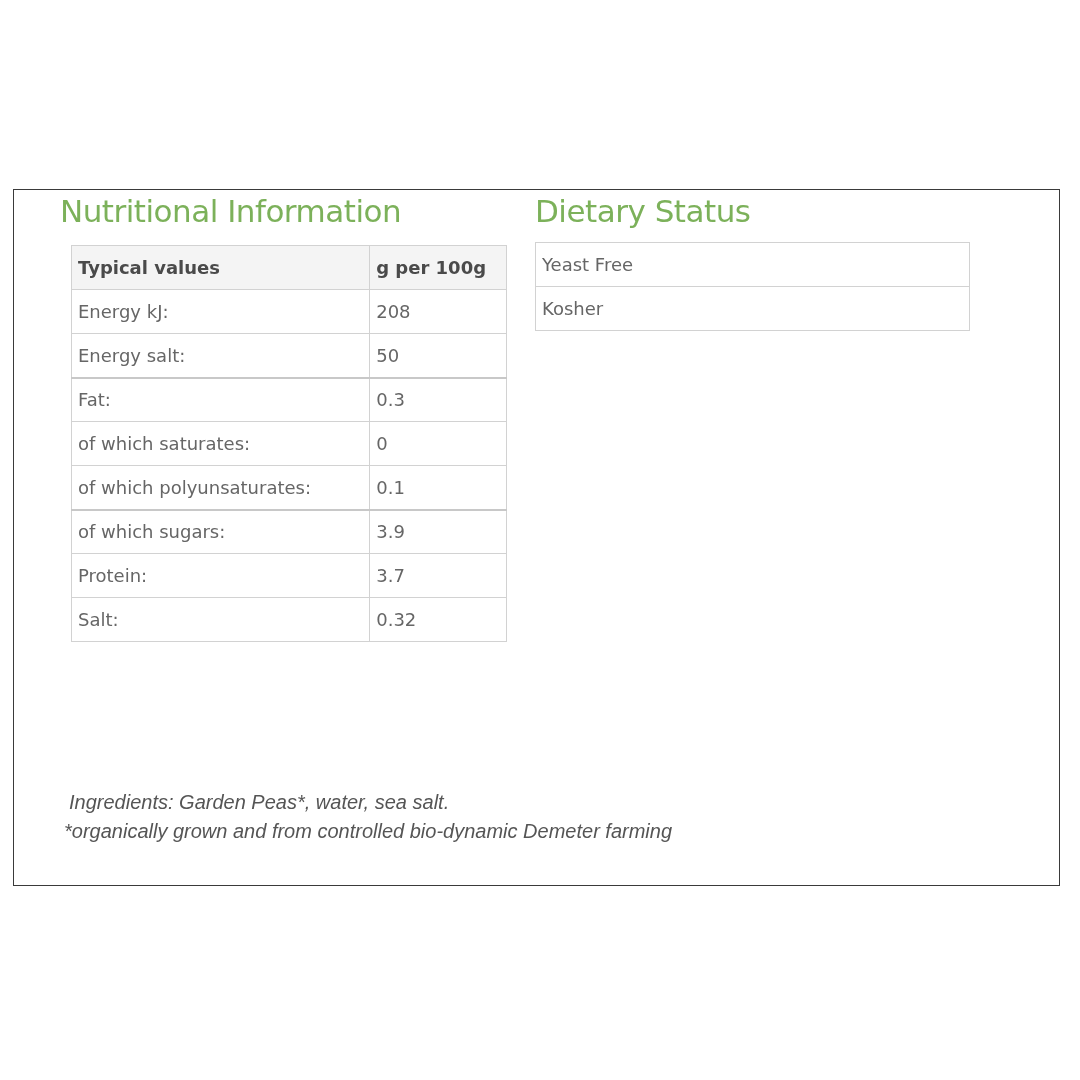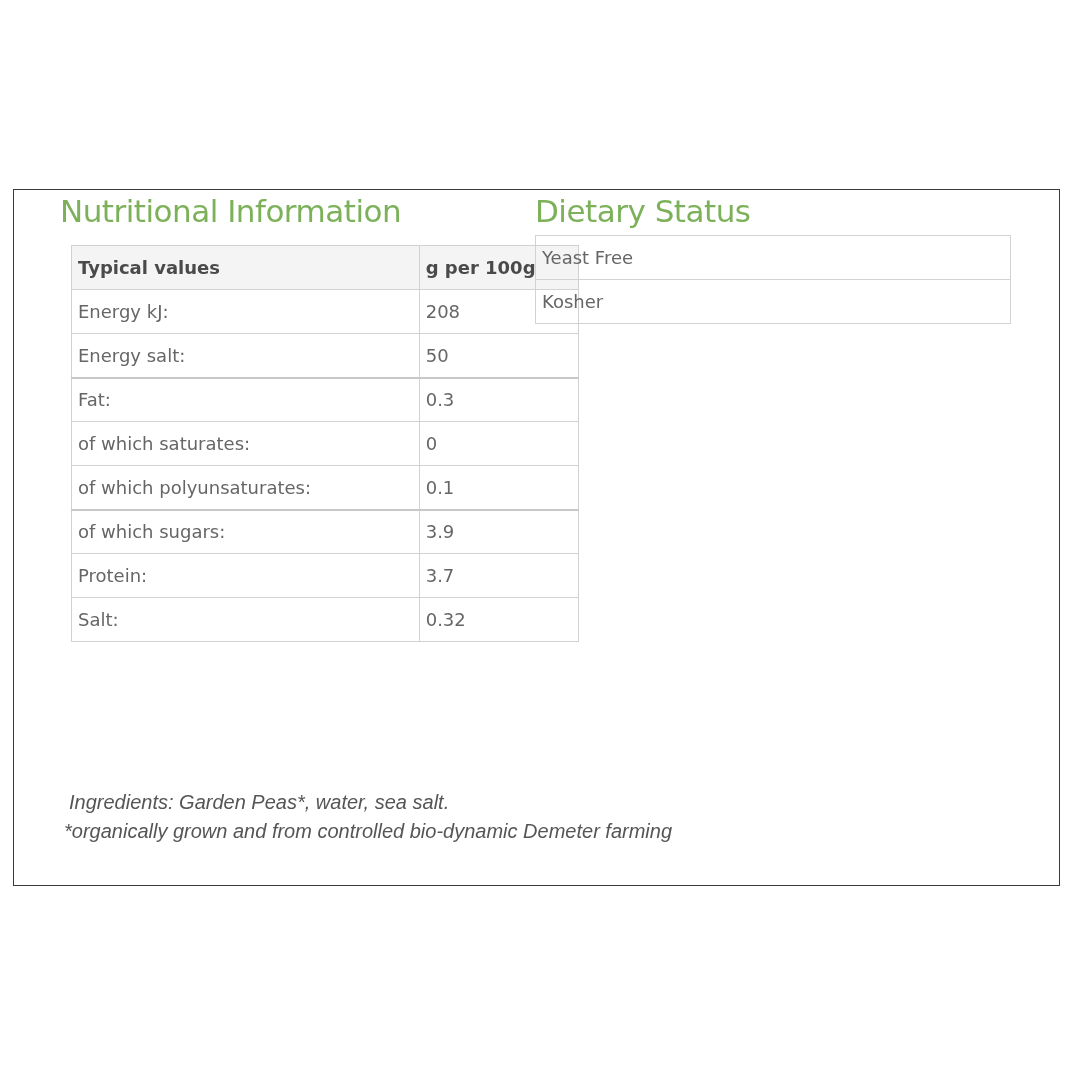--- a/index.html
+++ b/index.html
@@ -19,27 +19,27 @@
   #diet-title { left: 535px; top: 196px; }
 
   table.grid {
     position: absolute; border-collapse: collapse; color: #666666;
     font-size: 18px;
   }
   table.grid td {
     border: 1.5px solid #d2d2d2; height: 44px; padding: 0 6px; box-sizing: border-box;
     vertical-align: middle; white-space: nowrap;
   }
-  #nut-table { left: 71px; top: 245px; width: 508px; }
+  #nut-table { left: 71px; top: 245px; width: 436px; }
   #nut-table td.label { width: 299px; }
   #nut-table td.val { width: 137px; text-align: left; }
   #nut-table tr.head td { background: #f4f4f4; color: #4a4a4a; font-weight: bold; font-size: 18px; }
   #nut-table tr.group td { border-top: 2.5px solid #c8c8c8; margin-top: 30px; }
 
-  #diet-table { left: 535px; top: 235px; width: 476px; }
+  #diet-table { left: 535px; top: 242px; width: 435px; }
   #diet-table td { width: 435px; }
 
   .ingredients {
     position: absolute; left: 64px; top: 788px; color: #555555;
     font-family: "Liberation Sans", sans-serif; font-style: italic; font-size: 20px; line-height: 29px;
   }
   .ingredients div { white-space: nowrap; }
   .ingredients .line1 { padding-left: 5px; }
 </style>
 </head>

